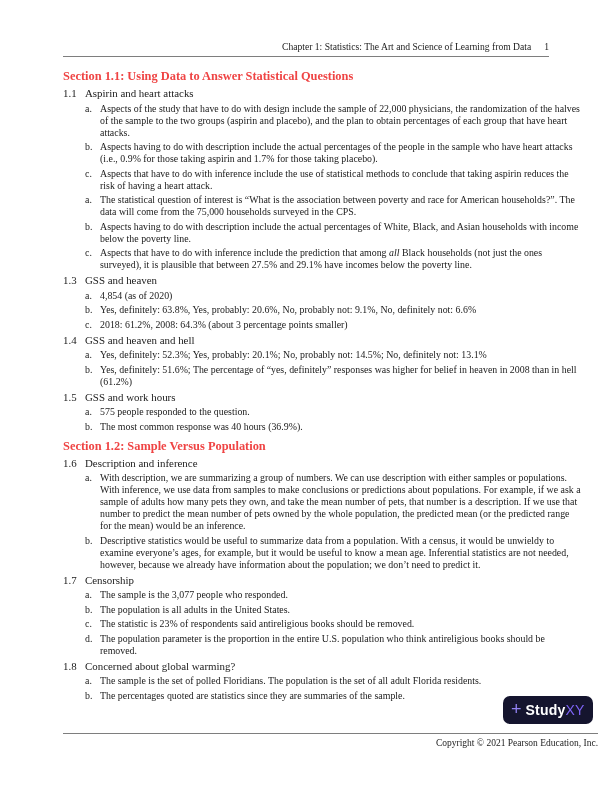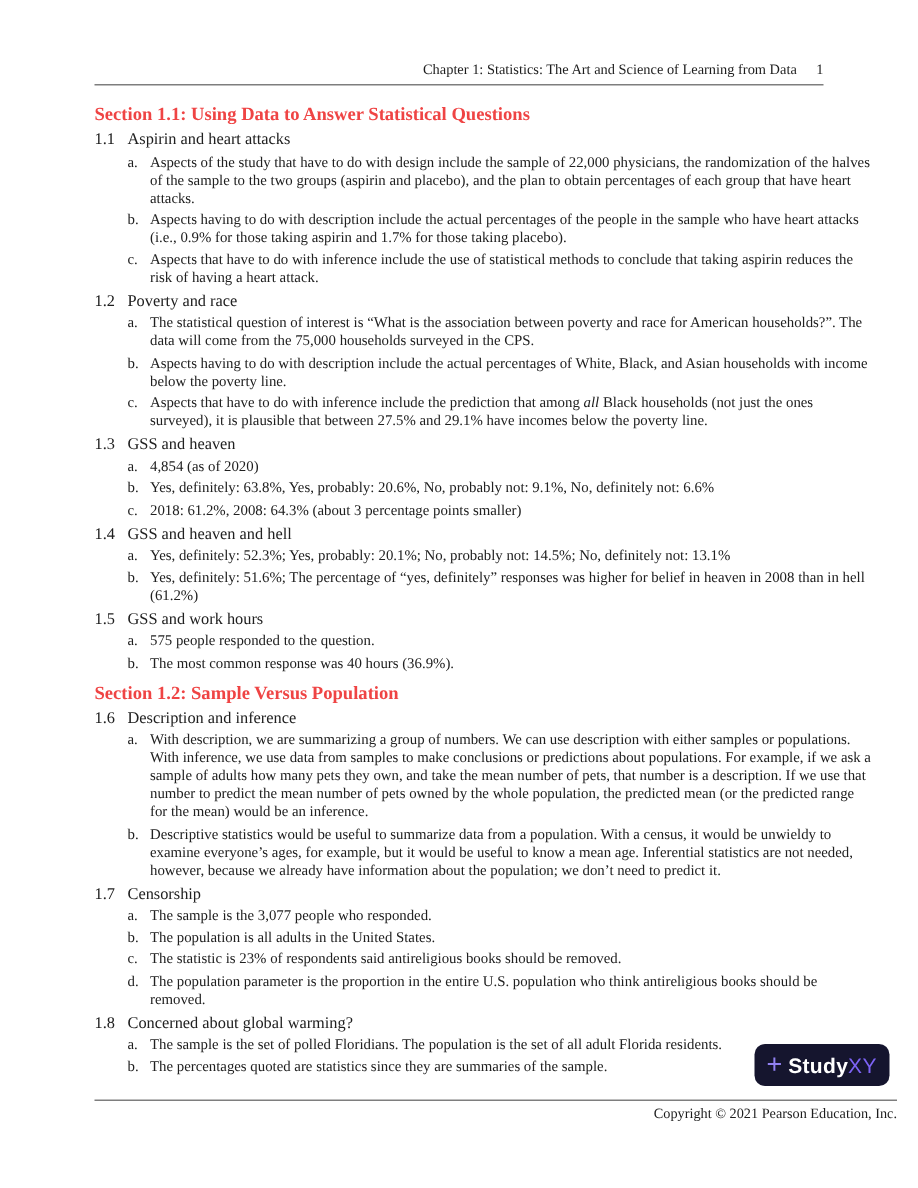--- a/index.html
+++ b/index.html
@@ -75,24 +75,20 @@
         <span class="item-label">b.</span>
         <div class="item-text">Aspects having to do with description include the actual percentages of the people in the sample who have heart attacks (i.e., 0.9% for those taking aspirin and 1.7% for those taking placebo).</div>
       </div>
       <div class="answer-item">
         <span class="item-label">c.</span>
         <div class="item-text">Aspects that have to do with inference include the use of statistical methods to conclude that taking aspirin reduces the risk of having a heart attack.</div>
       </div>
     </div>
 
     <div class="problem">
-      <div class="problem-title">
-        <span class="problem-num">1.2</span>
-        <span class="problem-name">Poverty and race</span>
-      </div>
       <div class="answer-item">
         <span class="item-label">a.</span>
         <div class="item-text">The statistical question of interest is “What is the association between poverty and race for American households?”. The data will come from the 75,000 households surveyed in the CPS.</div>
       </div>
       <div class="answer-item">
         <span class="item-label">b.</span>
         <div class="item-text">Aspects having to do with description include the actual percentages of White, Black, and Asian households with income below the poverty line.</div>
       </div>
       <div class="answer-item">
         <span class="item-label">c.</span>

